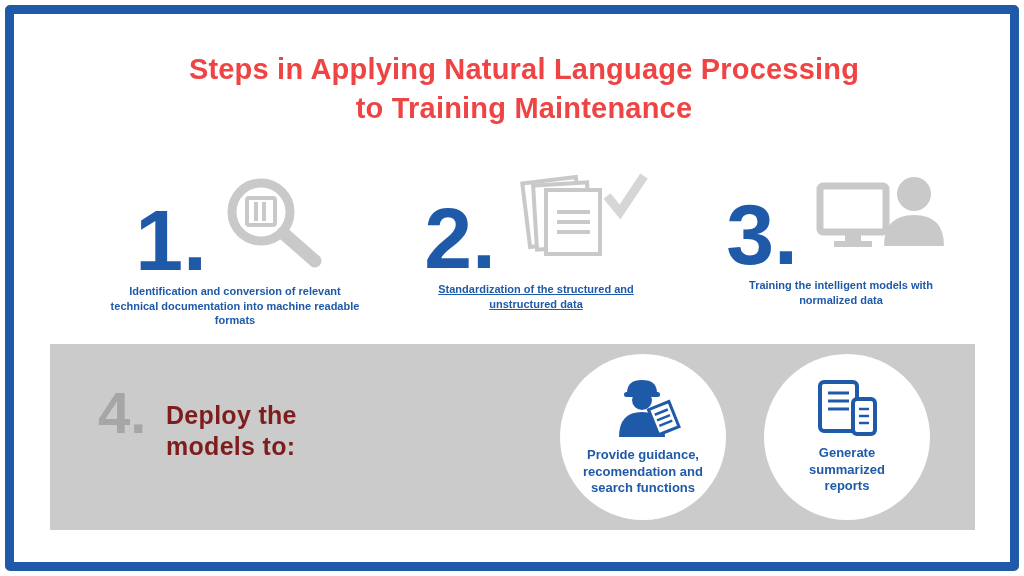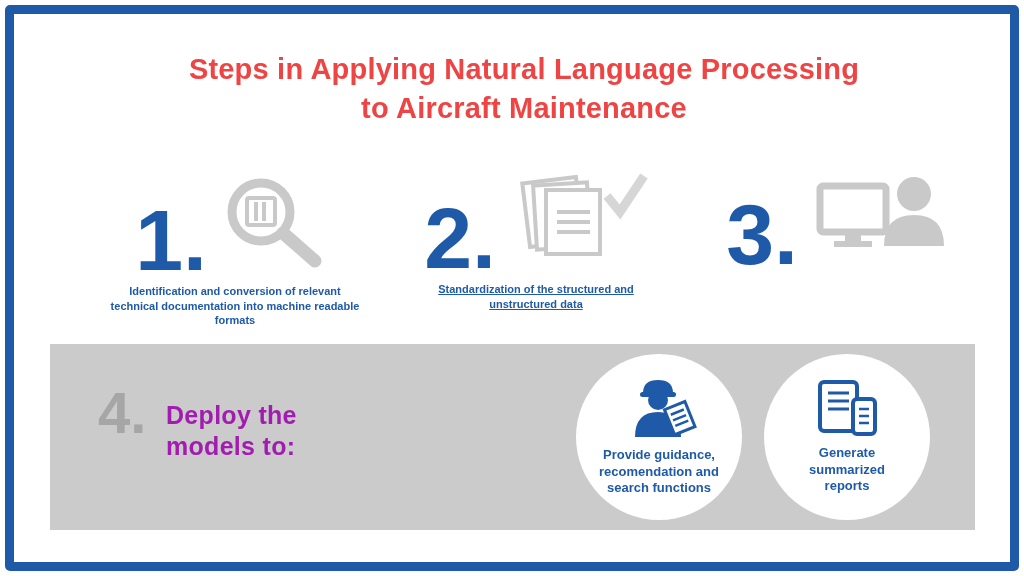--- a/index.html
+++ b/index.html
@@ -19,40 +19,40 @@
 
   .step1{left:80px;top:172px;width:310px;}
   .step2{left:388px;top:170px;width:296px;}
   .step3{left:698px;top:172px;width:286px;}
   .step1 .caption{max-width:250px;}
   .step2 .caption{max-width:240px;text-decoration:underline;}
   .step3 .caption{max-width:220px;}
 
   .band{position:absolute;left:50px;top:344px;width:925px;height:186px;background:#CBCBCB;}
   .num4{position:absolute;left:48px;top:46px;color:#A6A6A6;font-weight:bold;font-size:58px;line-height:.8;}
-  .deploy-label{position:absolute;left:116px;top:56px;width:180px;color:#a21caf;
+  .deploy-label{position:absolute;left:116px;top:56px;width:180px;color:#7f1d1d;
                 font-weight:bold;font-size:25px;line-height:1.22;letter-spacing:.3px;}
 
   .circle{position:absolute;top:10px;width:166px;height:166px;border-radius:50%;background:#ffffff;
           display:flex;flex-direction:column;align-items:center;justify-content:center;gap:8px;
           text-align:center;}
   .circle p{margin:0;color:#1F5AA8;font-weight:bold;font-size:13px;line-height:1.28;}
-  .c1{left:312px;} .c2{left:526px;} .c3{left:714px;}
+  .c1{left:312px;} .c2{left:510px;} .c3{left:714px;}
   .c1 p{max-width:132px;} .c2 p{max-width:142px;} .c3 p{max-width:100px;}
   svg{display:block;}
 </style>
 </head>
 <body>
 
 <div class="canvas">
   <div class="frame"></div>
 
   <h1 class="title">
     <span>Steps in Applying Natural Language Processing</span><br>
-    <span>to Aircraft Maintenance</span>
+    <span>to Training Maintenance</span>
   </h1>
 
   <div class="step step1">
     <div class="step-head">
       <span class="num">1.</span>
       <span class="icon">
         <svg width="118" height="96" viewBox="0 0 118 96">
           <circle cx="44" cy="40" r="29" fill="#ffffff" stroke="#C9C9C9" stroke-width="9"></circle>
           <line x1="66" y1="61" x2="98" y2="89" stroke="#C9C9C9" stroke-width="13" stroke-linecap="round"></line>
           <rect x="30" y="26" width="28" height="27" rx="2" fill="none" stroke="#C9C9C9" stroke-width="4"></rect>
@@ -92,20 +92,21 @@
       <span class="icon">
         <svg width="148" height="90" viewBox="0 0 148 90">
           <circle cx="106" cy="22" r="17" fill="#C9C9C9"></circle>
           <path d="M76 74 Q76 43 106 43 Q136 43 136 74 Z" fill="#C9C9C9"></path>
           <rect x="12" y="14" width="66" height="46" rx="3" fill="#ffffff" stroke="#C9C9C9" stroke-width="7"></rect>
           <rect x="37" y="60" width="16" height="9" fill="#C9C9C9"></rect>
           <rect x="26" y="69" width="38" height="6" fill="#C9C9C9"></rect>
         </svg>
       </span>
     </div>
+    <p class="caption">Training the intelligent models with normalized data</p>
   </div>
 
   <div class="band">
     <span class="num4">4.</span>
     <span class="deploy-label">Deploy the models to:</span>
 
 
     <div class="circle c2">
       <span class="icon">
         <svg width="76" height="62" viewBox="0 0 76 62">

